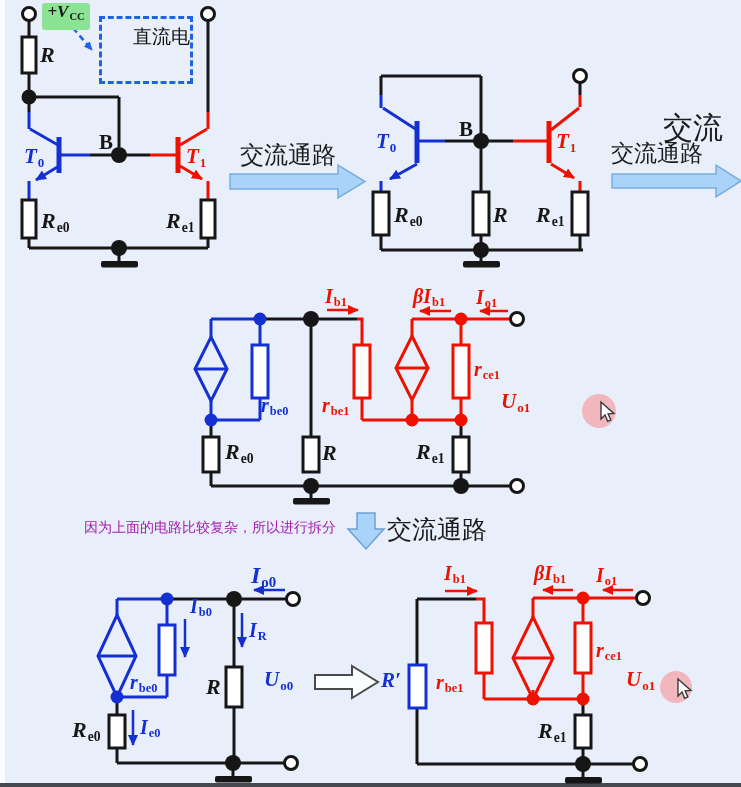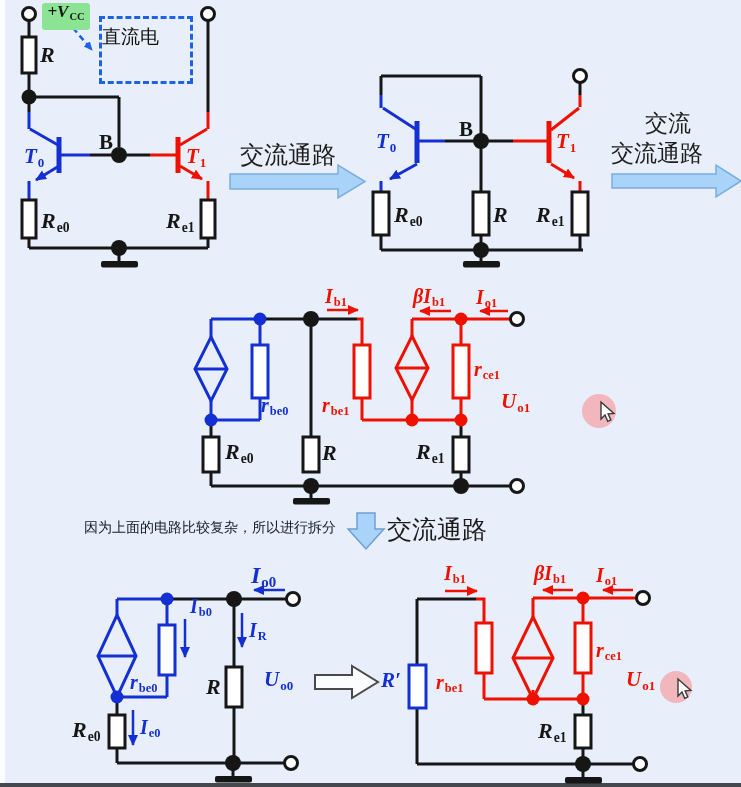--- a/index.html
+++ b/index.html
@@ -10,22 +10,22 @@
   .lbl .m{font-style:italic;}
   .lbl.upright .m{font-style:normal;}
   .lbl .sub{font-size:0.62em;font-style:normal;vertical-align:-0.28em;margin-left:1px;}
   .c-blue{color:#1530d2;}
   .c-red{color:#ee1100;}
   .c-black{color:#161616;}
   .cn{position:absolute;font-family:"Liberation Serif",serif;color:#1c1c1c;white-space:nowrap;line-height:1.15;}
   .vcc-box{position:absolute;left:42px;top:3px;width:48px;height:27px;background:#8ce393;border-radius:3px;
            display:flex;justify-content:center;color:#101010;}
   .dc-box{position:absolute;left:99px;top:16px;width:94px;height:68px;border:3px dashed #1e62e8;
-          box-sizing:border-box;text-align:left;font-size:19px;line-height:27px;padding-top:4px;color:#101010;}
-  .note-green{position:absolute;left:84px;top:519px;font-size:14px;color:#0f172a;font-family:"Liberation Serif",serif;}
+          box-sizing:border-box;text-align:right;font-size:19px;line-height:27px;padding-top:4px;color:#101010;}
+  .note-green{position:absolute;left:84px;top:519px;font-size:14px;color:#a21caf;font-family:"Liberation Serif",serif;}
 </style>
 </head>
 <body>
 
 <div id="stage">
 
 <svg id="scene" width="741" height="787" viewBox="0 0 741 787">
   <defs>
     <marker id="hblue" markerUnits="userSpaceOnUse" markerWidth="13" markerHeight="11" refX="10" refY="5" orient="auto">
       <path d="M0,0 L11,5 L0,10 Z" fill="#1530d2"></path>
@@ -177,21 +177,21 @@
 </div>
 
 <div class="lbl c-black" style="left:40px;top:44px;font-size:22px"><span class="m">R</span></div>
 <div class="lbl c-black upright" style="left:99px;top:132px;font-size:21px"><span class="m">B</span></div>
 <div class="lbl c-blue" style="left:24px;top:146px;font-size:21px"><span class="m">T</span><span class="sub">0</span></div>
 <div class="lbl c-red" style="left:186px;top:146px;font-size:21px"><span class="m">T</span><span class="sub">1</span></div>
 <div class="lbl c-black" style="left:41px;top:210px;font-size:22px"><span class="m">R</span><span class="sub">e0</span></div>
 <div class="lbl c-black" style="left:166px;top:210px;font-size:22px"><span class="m">R</span><span class="sub">e1</span></div>
 
 <div class="cn" style="left:240px;top:142px;font-size:24px">交流通路</div>
-<div class="cn" style="left:645px;top:111px;font-size:23px">交流</div>
+<div class="cn" style="left:663px;top:111px;font-size:30px">交流</div>
 <div class="cn" style="left:611px;top:141px;font-size:23px">交流通路</div>
 
 <div class="lbl c-blue" style="left:376px;top:131px;font-size:21px"><span class="m">T</span><span class="sub">0</span></div>
 <div class="lbl c-black upright" style="left:459px;top:119px;font-size:21px"><span class="m">B</span></div>
 <div class="lbl c-red" style="left:556px;top:131px;font-size:21px"><span class="m">T</span><span class="sub">1</span></div>
 <div class="lbl c-black" style="left:394px;top:204px;font-size:22px"><span class="m">R</span><span class="sub">e0</span></div>
 <div class="lbl c-black" style="left:493px;top:204px;font-size:22px"><span class="m">R</span></div>
 <div class="lbl c-black" style="left:536px;top:204px;font-size:22px"><span class="m">R</span><span class="sub">e1</span></div>
 
 <div class="lbl c-red" style="left:325px;top:286px;font-size:20px"><span class="m">I</span><span class="sub">b1</span></div>

